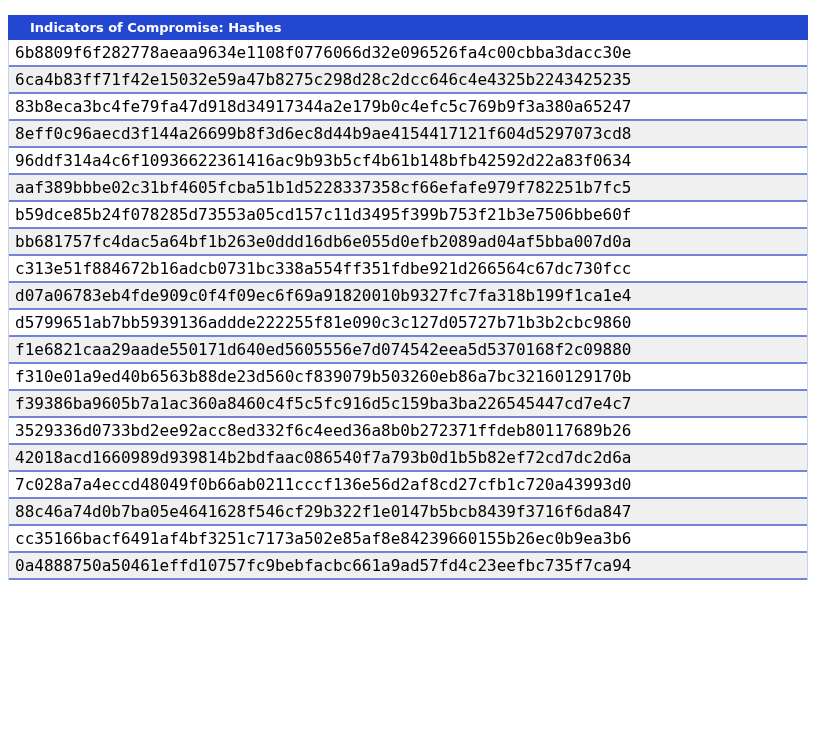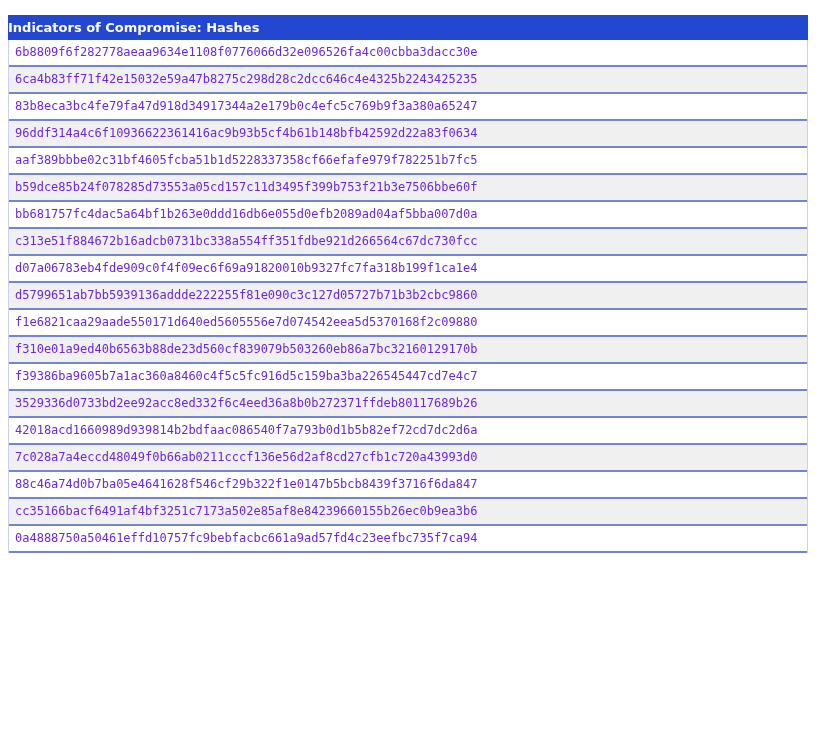--- a/index.html
+++ b/index.html
@@ -27,53 +27,54 @@
     box-sizing: border-box;
   }
   .table-header {
     height: 25px;
     line-height: 25px;
     background: #2347d0;
     color: #ffffff;
     font-family: "DejaVu Sans", "Liberation Sans", sans-serif;
     font-weight: bold;
     font-size: 13px;
-    padding-left: 0;
+    padding-left: 22px;
     margin-left: -1px;
     margin-right: -1px;
     white-space: nowrap;
     overflow: hidden;
   }
   .hash-row {
     height: 25px;
     line-height: 25px;
     border-bottom: 2px solid #7384d6;
     background: #ffffff;
     font-family: "DejaVu Sans Mono", "Liberation Mono", monospace;
-    font-size: 12px;
-    color: #6d28d9;
+    font-size: 16px;
+    color: #000000;
     padding-left: 6px;
     white-space: nowrap;
     overflow: hidden;
     box-sizing: content-box;
   }
   .hash-row:nth-child(even) {
     background: #f0f0f0;
   }
 </style>
 </head>
 <body>
 
 <div class="page">
   <div class="ioc-table">
     <div class="table-header">Indicators of Compromise: Hashes</div>
     <div id="hash-rows">
         <div class="hash-row">6b8809f6f282778aeaa9634e1108f0776066d32e096526fa4c00cbba3dacc30e</div>
         <div class="hash-row">6ca4b83ff71f42e15032e59a47b8275c298d28c2dcc646c4e4325b2243425235</div>
         <div class="hash-row">83b8eca3bc4fe79fa47d918d34917344a2e179b0c4efc5c769b9f3a380a65247</div>
+        <div class="hash-row">8eff0c96aecd3f144a26699b8f3d6ec8d44b9ae4154417121f604d5297073cd8</div>
         <div class="hash-row">96ddf314a4c6f10936622361416ac9b93b5cf4b61b148bfb42592d22a83f0634</div>
         <div class="hash-row">aaf389bbbe02c31bf4605fcba51b1d5228337358cf66efafe979f782251b7fc5</div>
         <div class="hash-row">b59dce85b24f078285d73553a05cd157c11d3495f399b753f21b3e7506bbe60f</div>
         <div class="hash-row">bb681757fc4dac5a64bf1b263e0ddd16db6e055d0efb2089ad04af5bba007d0a</div>
         <div class="hash-row">c313e51f884672b16adcb0731bc338a554ff351fdbe921d266564c67dc730fcc</div>
         <div class="hash-row">d07a06783eb4fde909c0f4f09ec6f69a91820010b9327fc7fa318b199f1ca1e4</div>
         <div class="hash-row">d5799651ab7bb5939136addde222255f81e090c3c127d05727b71b3b2cbc9860</div>
         <div class="hash-row">f1e6821caa29aade550171d640ed5605556e7d074542eea5d5370168f2c09880</div>
         <div class="hash-row">f310e01a9ed40b6563b88de23d560cf839079b503260eb86a7bc32160129170b</div>
         <div class="hash-row">f39386ba9605b7a1ac360a8460c4f5c5fc916d5c159ba3ba226545447cd7e4c7</div>

